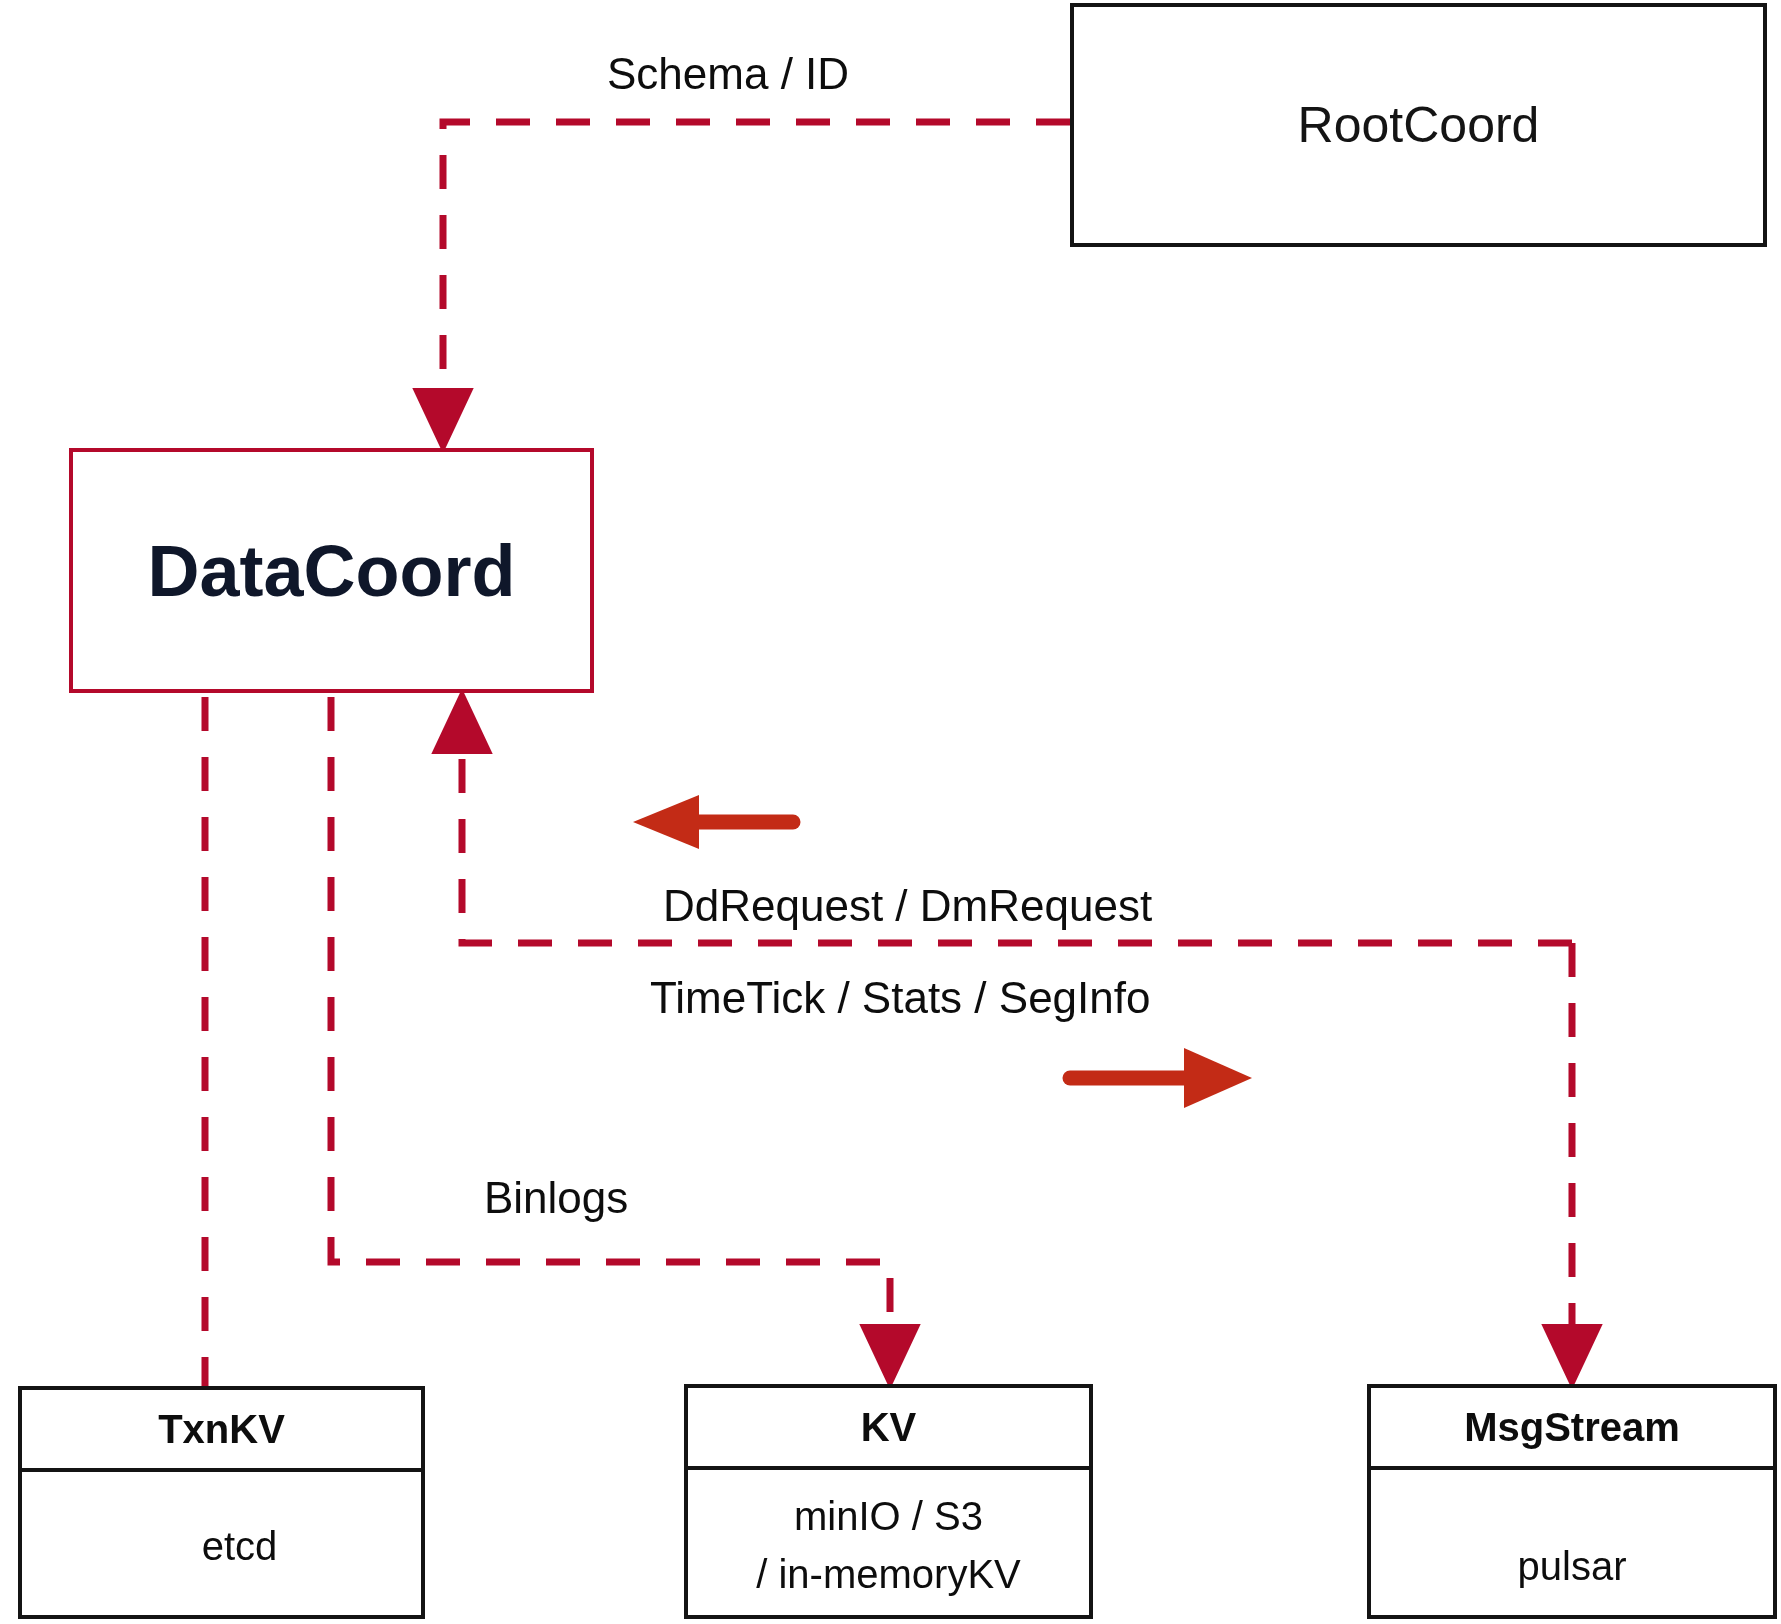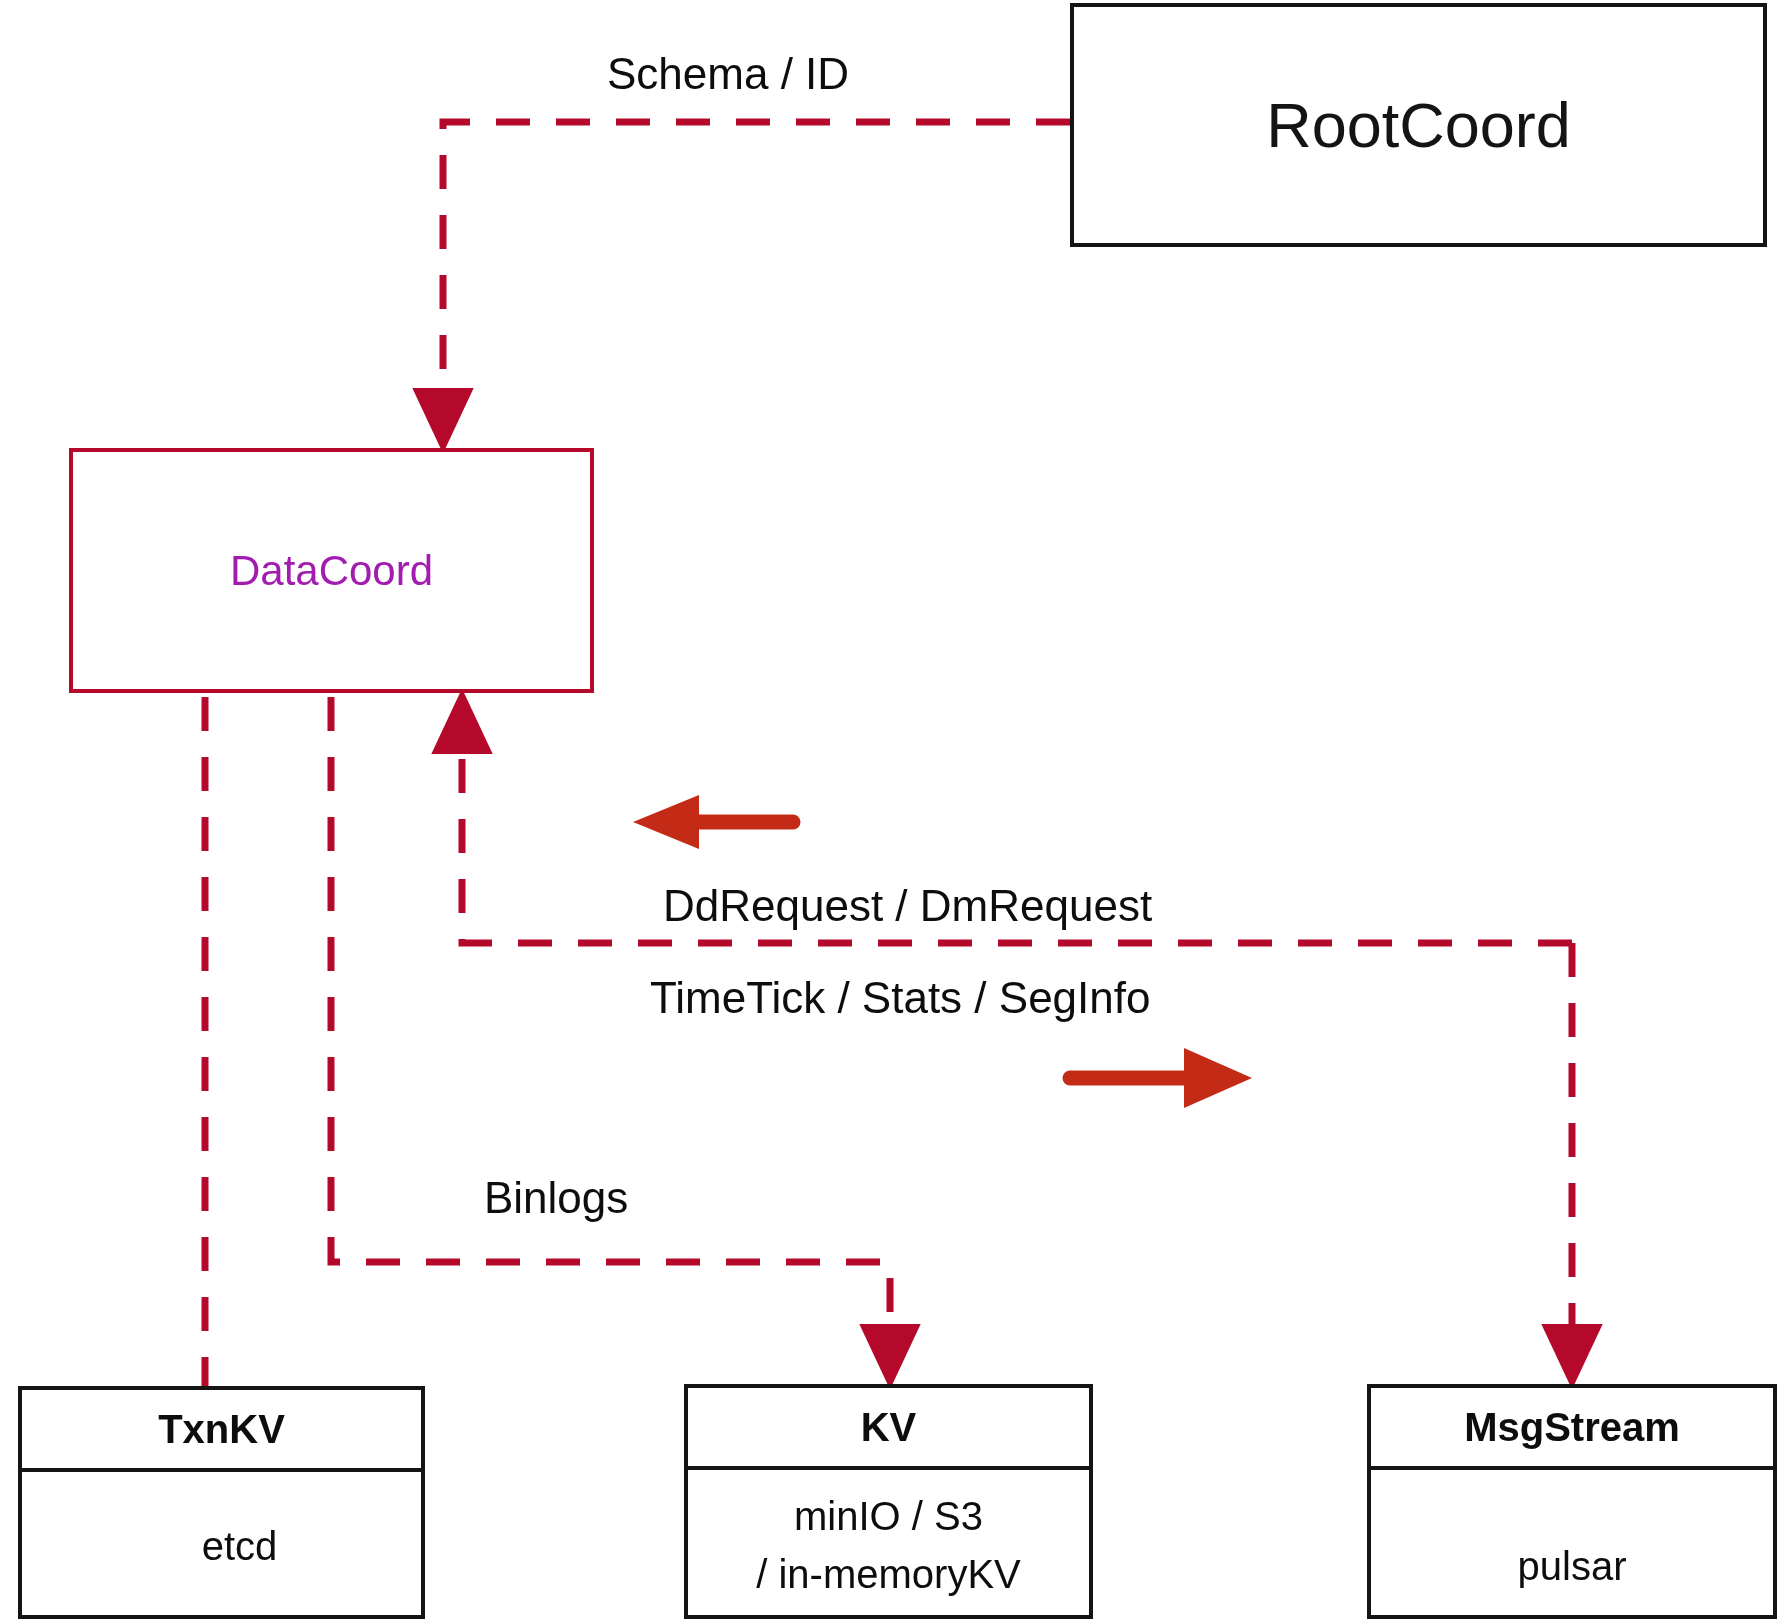--- a/index.html
+++ b/index.html
@@ -9,22 +9,22 @@
 
   .node{position:absolute;box-sizing:border-box;background:#fff;}
   .node.black{border:4px solid #141414;}
   .node.red{border:4px solid #B4092B;}
 
   .node-title{
     display:flex;align-items:center;justify-content:center;
     width:100%;height:100%;text-align:center;
   }
 
-  .t-rootcoord{font-size:63px;color:#141414;font-weight:400;}
-  .t-datacoord{font-size:42px;color:#a21caf;font-weight:400;}
+  .t-rootcoord{font-size:50px;color:#141414;font-weight:400;}
+  .t-datacoord{font-size:72px;color:#0f172a;font-weight:700;}
 
   .split-head{
     box-sizing:border-box;
     display:flex;align-items:center;justify-content:center;
     font-size:40px;font-weight:bold;color:#0d0d0d;
     border-bottom:4px solid #141414;
   }
   .split-body{
     box-sizing:border-box;
     display:flex;align-items:center;justify-content:center;

